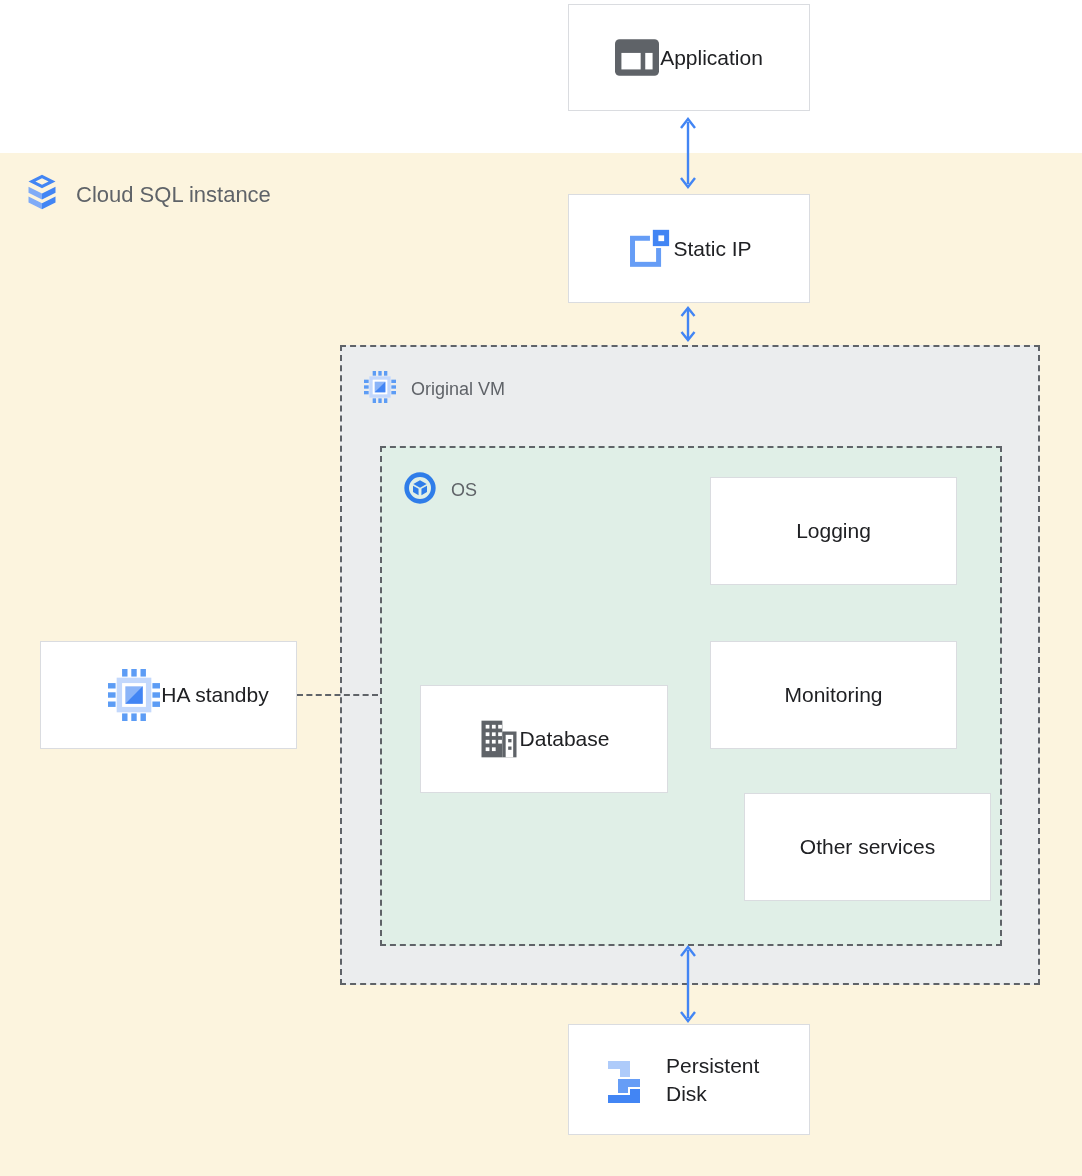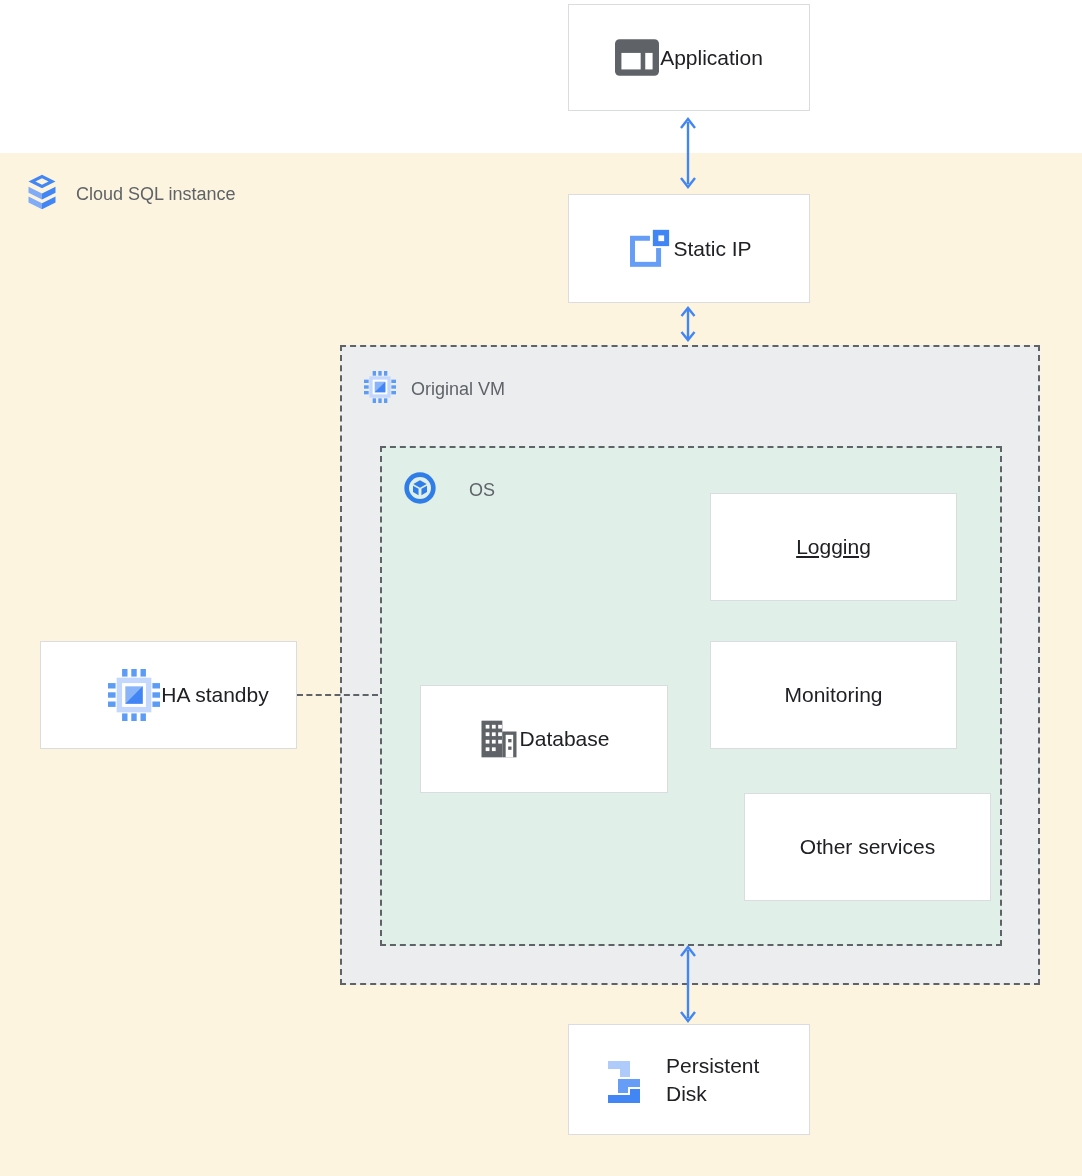--- a/index.html
+++ b/index.html
@@ -6,47 +6,47 @@
   #canvas{
     position:relative;width:1082px;height:1176px;overflow:hidden;
     font-family:"Liberation Sans",sans-serif;background:#ffffff;
   }
   .sql-region{
     position:absolute;left:0;top:153px;width:1082px;height:1023px;
     background:#FCF4DE;
   }
   .region-label{
     position:absolute;left:24px;top:172px;display:flex;align-items:center;gap:16px;
-    color:#5F6368;font-size:18px;
+    color:#5F6368;font-size:22px;
   }
   .vm-container{
     position:absolute;left:340px;top:345px;width:700px;height:640px;
     background:#EBEDEE;border:2px dashed #5F6368;box-sizing:border-box;
   }
   .vm-label{
     position:absolute;left:22px;top:24px;display:flex;align-items:center;gap:15px;
     color:#5F6368;font-size:18px;
   }
   .os-container{
     position:absolute;left:378px;top:444px;width:622px;height:500px;
     background:#E0EFE7;border:2px dashed #5F6368;box-sizing:border-box;
   }
   .os-label{
-    position:absolute;left:22px;top:24px;display:flex;align-items:center;gap:33px;
+    position:absolute;left:22px;top:24px;display:flex;align-items:center;gap:15px;
     color:#5F6368;font-size:18px;
   }
   .node{
     position:absolute;background:#ffffff;border:1px solid #DADCE0;box-sizing:border-box;
     display:flex;align-items:center;justify-content:center;gap:1px;
     color:#202124;font-size:21px;
   }
   .node .icon{display:flex;align-items:center;justify-content:center;}
   .n-application{left:568px;top:4px;width:242px;height:107px;}
   .n-static-ip{left:568px;top:194px;width:242px;height:109px;}
-  .n-logging{left:710px;top:493px;width:247px;height:108px;text-decoration:underline;}
+  .n-logging{left:710px;top:477px;width:247px;height:108px;}
   .n-database{left:420px;top:641px;width:248px;height:108px;margin-top:44px;}
   .n-monitoring{left:710px;top:641px;width:247px;height:108px;}
   .n-other{left:710px;top:793px;width:247px;height:108px;margin-left:34px;}
   .n-ha{left:40px;top:641px;width:257px;height:108px;padding-left:40px;}
   .n-pd{left:568px;top:1024px;width:242px;height:111px;gap:18px;}
   .n-pd .label{width:112px;line-height:1.3;}
   .arrow{position:absolute;width:24px;}
   .a1{left:676px;top:116px;}
   .a2{left:676px;top:305px;}
   .a3{left:676px;top:944px;}

